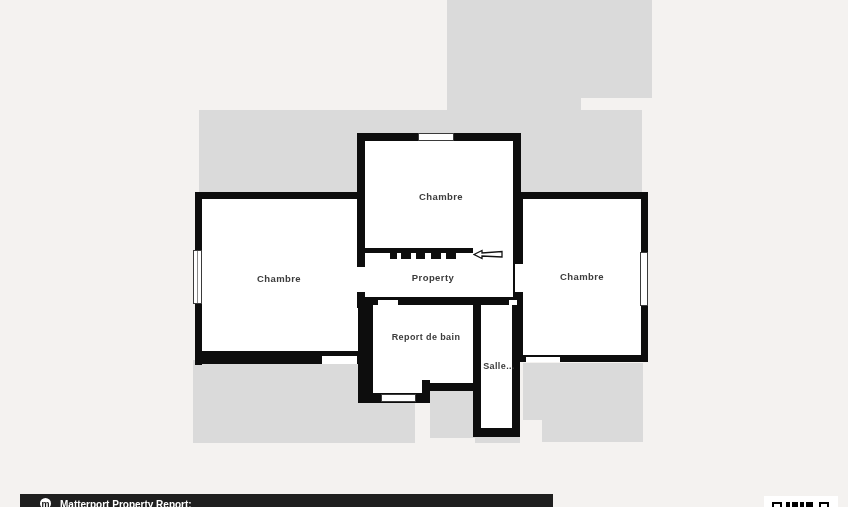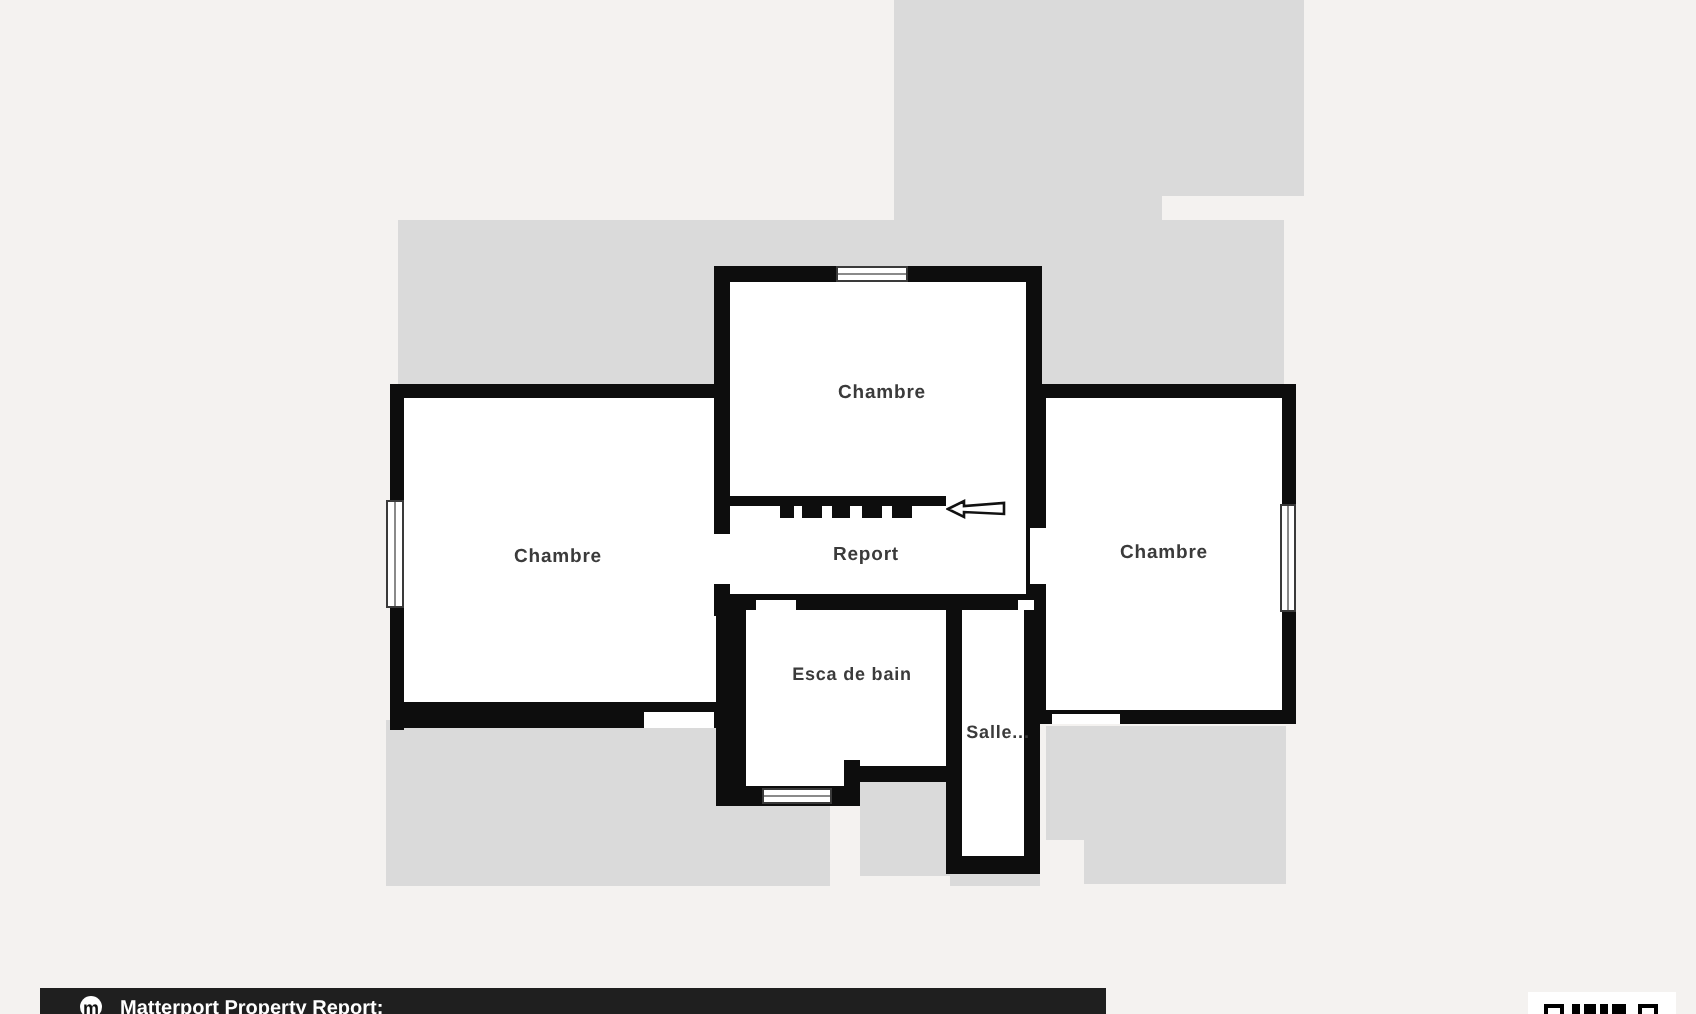--- a/index.html
+++ b/index.html
@@ -84,22 +84,22 @@
   <div class="abs artifact" style="left:431px;top:252px;width:10px;height:7px;"></div>
   <div class="abs artifact" style="left:446px;top:253px;width:10px;height:6px;"></div>
 
   <svg class="abs" style="left:473px;top:249px;" width="30" height="11" viewBox="0 0 30 11">
     <polygon points="1,5.5 9,1.5 9,4 29,2.5 29,8 9,7 9,9.5" fill="#ffffff" stroke="#111111" stroke-width="1.3"></polygon>
   </svg>
 
   <div class="abs room-label" style="left:381px;top:190px;width:120px;">Chambre</div>
   <div class="abs room-label" style="left:219px;top:272px;width:120px;">Chambre</div>
   <div class="abs room-label" style="left:522px;top:270px;width:120px;">Chambre</div>
-  <div class="abs room-label" style="left:373px;top:271px;width:120px;">Report</div>
-  <div class="abs room-label" style="left:366px;top:330px;width:120px;font-size:9px;">Esca de bain</div>
+  <div class="abs room-label" style="left:373px;top:271px;width:120px;">Property</div>
+  <div class="abs room-label" style="left:366px;top:330px;width:120px;font-size:9px;">Report de bain</div>
   <div class="abs room-label" style="left:469px;top:359px;width:60px;font-size:9px;">Salle...</div>
 
   <div class="abs footer-bar" style="left:20px;top:494px;width:533px;height:13px;">
     <div class="abs logo-circle" style="left:20px;top:4px;">m</div>
     <div class="abs report-title" style="left:40px;top:5px;">Matterport Property Report:</div>
   </div>
 
   <div class="abs qr-card" style="left:764px;top:496px;width:74px;height:11px;">
     <div>
       <div class="abs qr-sq" style="left:8px;top:6px;"></div>

